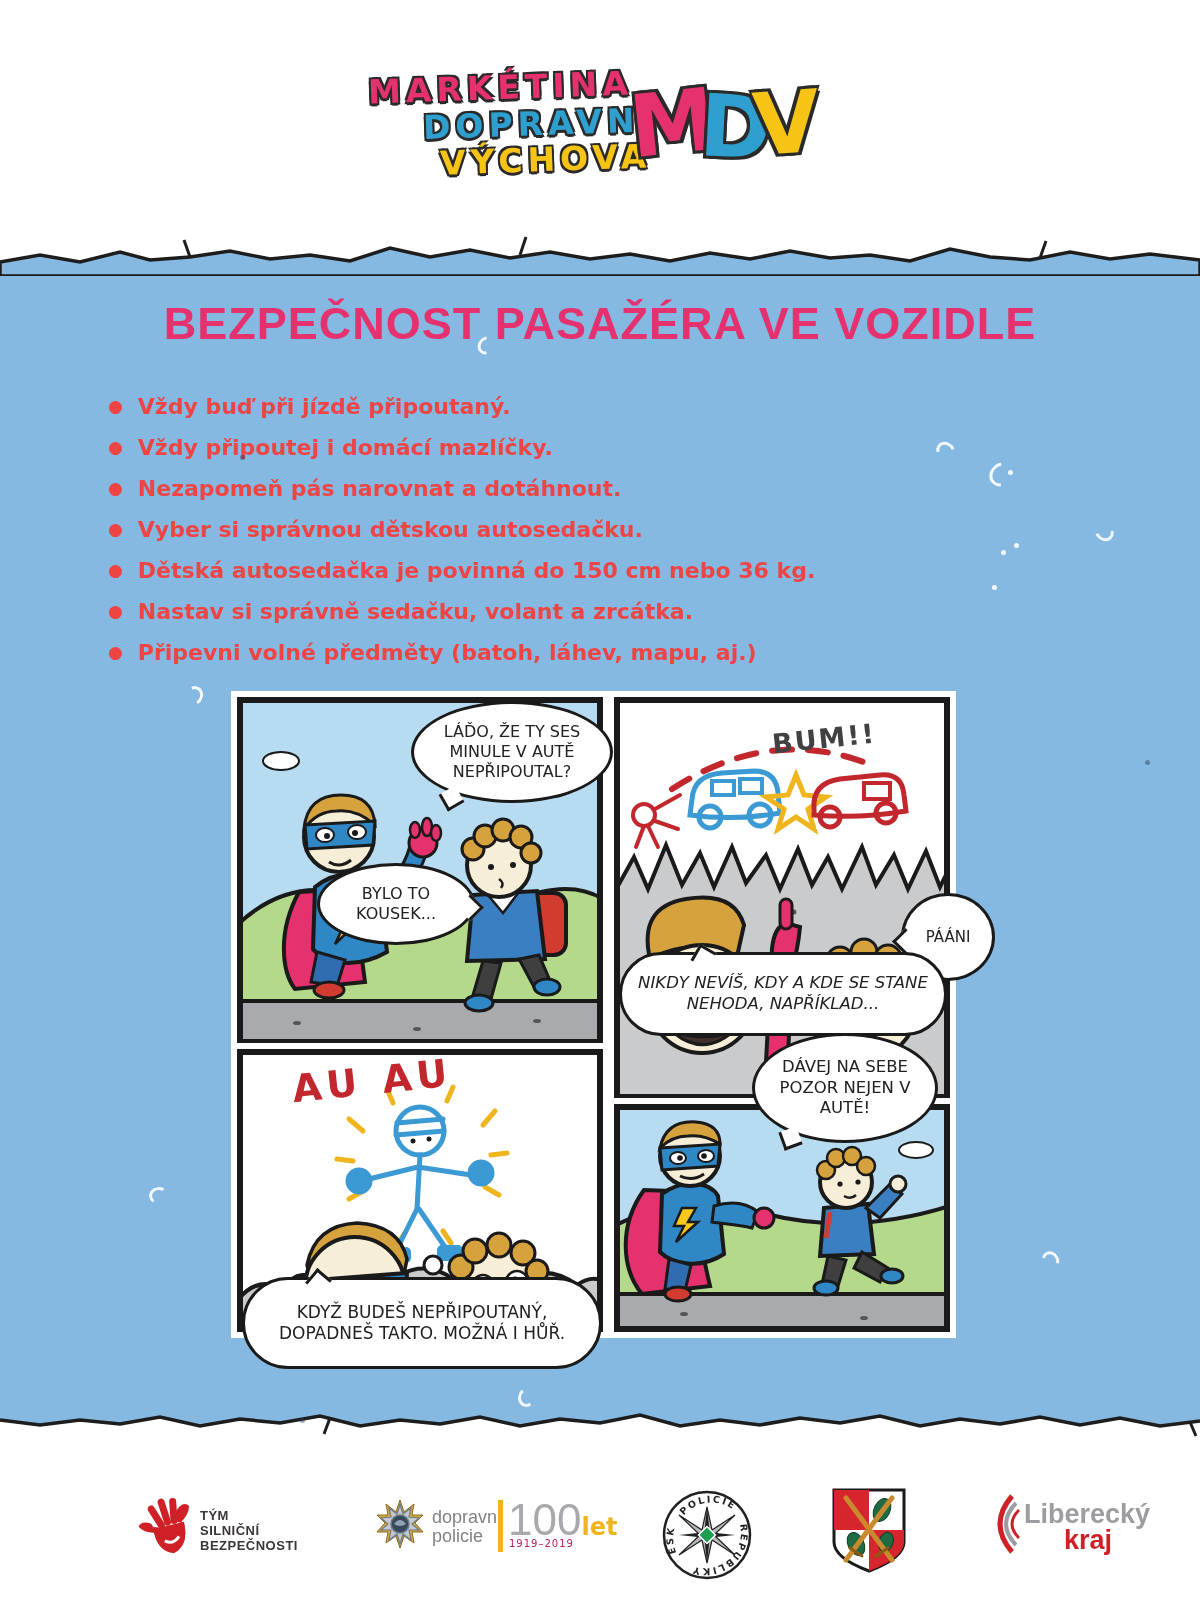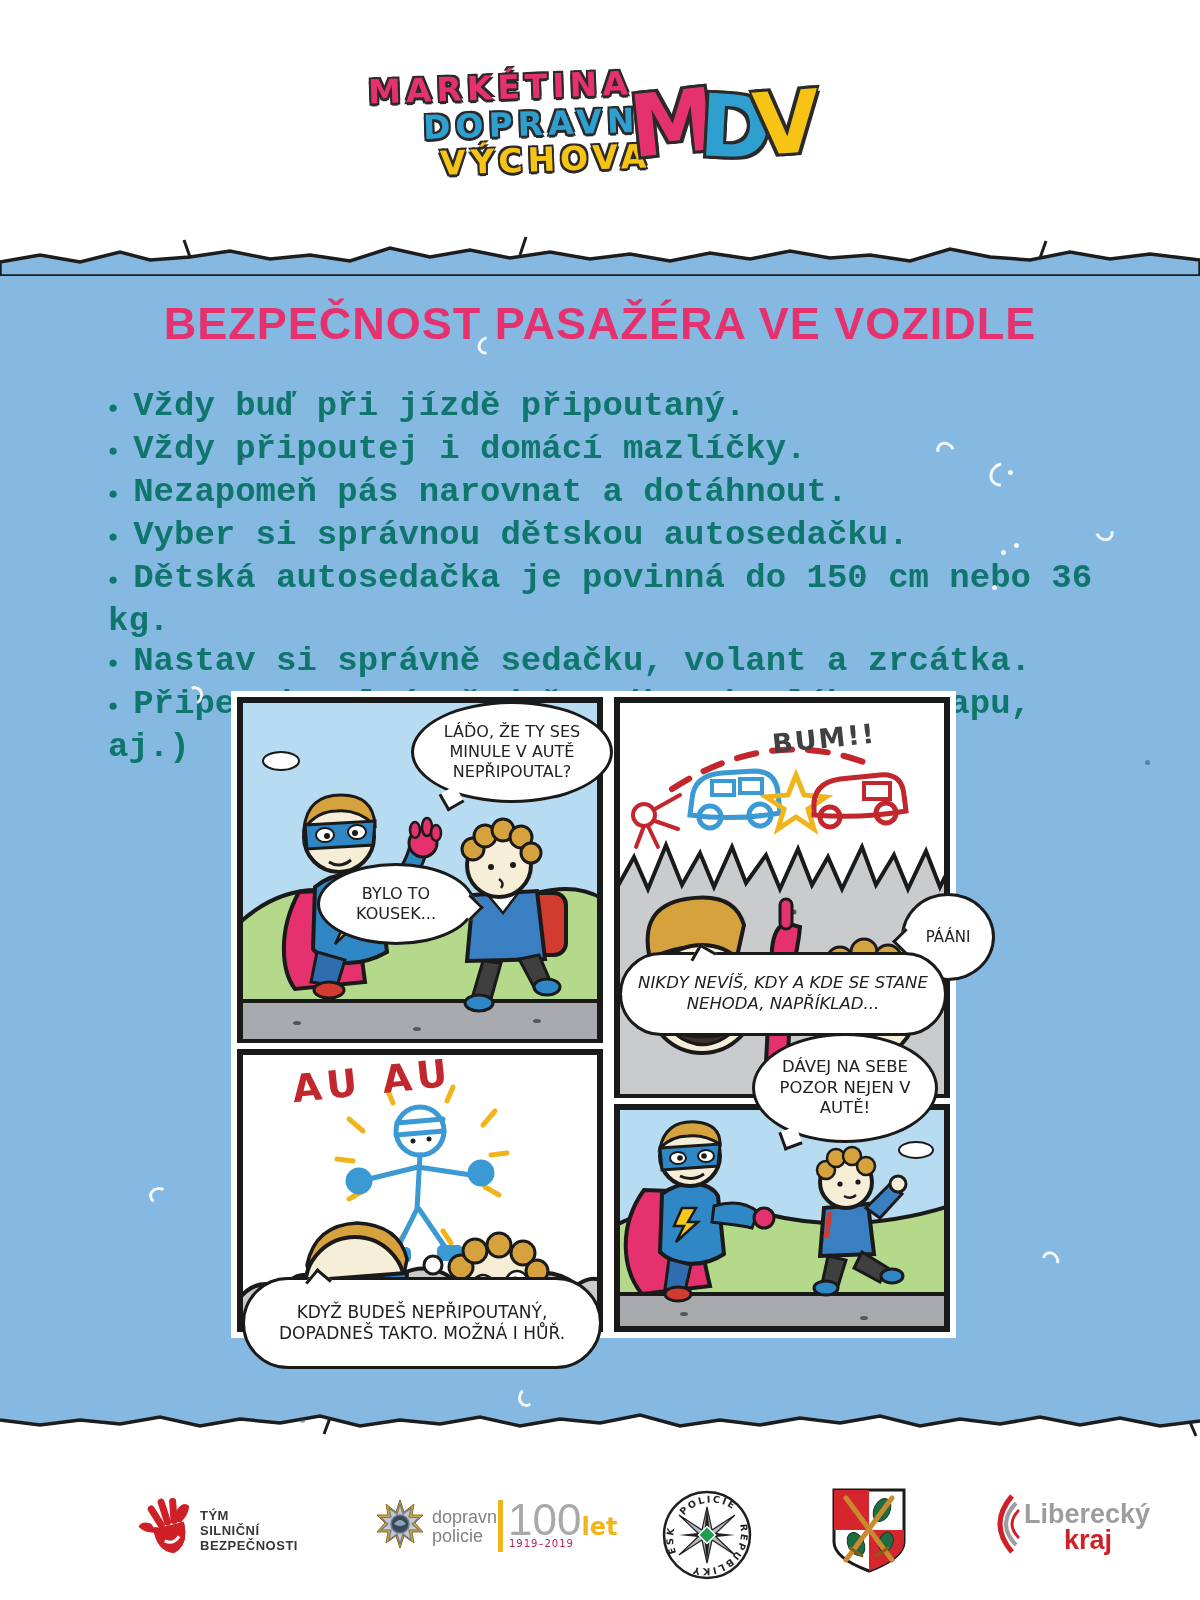--- a/index.html
+++ b/index.html
@@ -12,21 +12,21 @@
     text-shadow:-2px -2px 0 #2a2a2a,2px -2px 0 #2a2a2a,-2px 2px 0 #2a2a2a,2px 2px 0 #2a2a2a,0 3px 0 #2a2a2a;}
   .logo-mdv{position:absolute;font-weight:bold;font-size:86px;line-height:86px;
     text-shadow:-3px -3px 0 #2a2a2a,3px -3px 0 #2a2a2a,-3px 3px 0 #2a2a2a,3px 3px 0 #2a2a2a;}
   .logo-mdv span{display:inline-block;}
 
   
   .blue-bg{left:0;top:272px;width:1200px;height:1128px;background:#85b9e2;}
   .page-title{left:0;top:298px;width:1200px;text-align:center;font-size:45px;font-weight:bold;
     color:#e5326f;letter-spacing:1px;font-family:"Liberation Sans","DejaVu Sans",sans-serif;}
   .safety-list{left:108px;top:386px;width:1000px;margin:0;padding:0;list-style:none;}
-  .safety-list li{font-size:34px;font-weight:bold;line-height:40px;color:#0f766e;font-family:Liberation Mono, monospace;}
+  .safety-list li{font-size:22px;font-weight:bold;line-height:40px;color:#ef4444;}
   .safety-list li::before{content:"●";font-size:17px;margin-right:15px;vertical-align:2px;}
 
   
   .crescent{position:absolute;width:11px;height:13px;border:3px solid rgba(255,255,255,.9);
     border-radius:50%;border-right-color:transparent;border-top-color:transparent;transform:rotate(40deg);}
   .speck{position:absolute;width:5px;height:5px;border-radius:50%;background:rgba(255,255,255,.9);}
   .speck.dark{background:rgba(40,60,90,.45);}
 
   
   .comic{left:237px;top:697px;width:713px;height:635px;}

